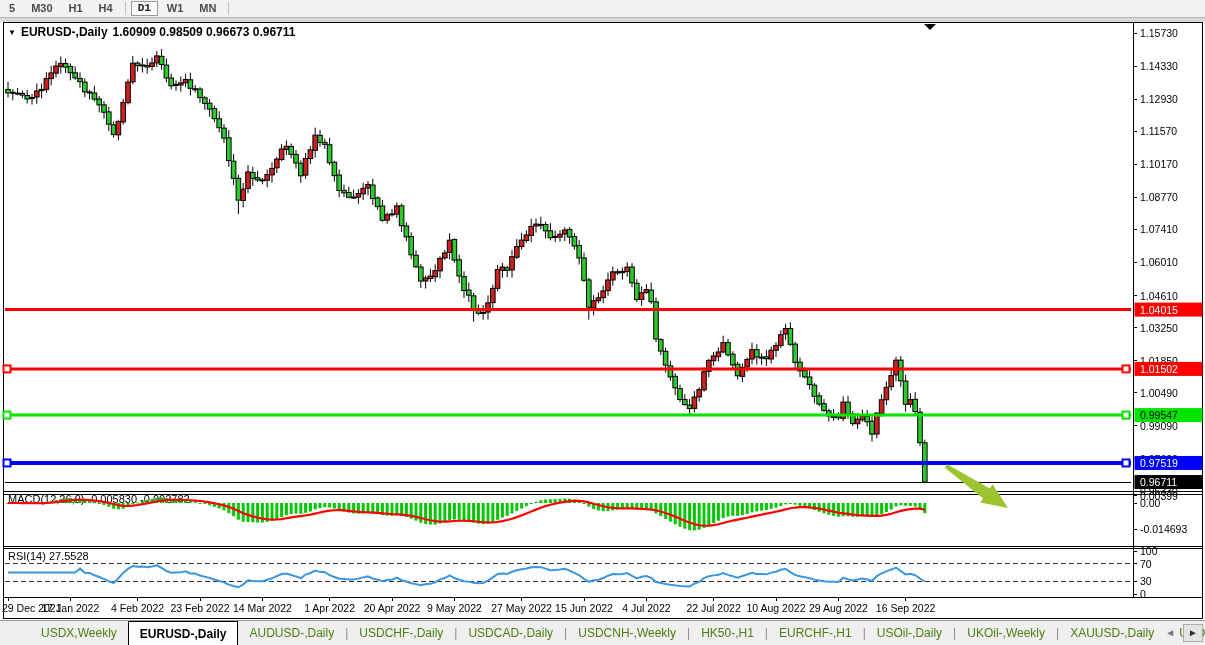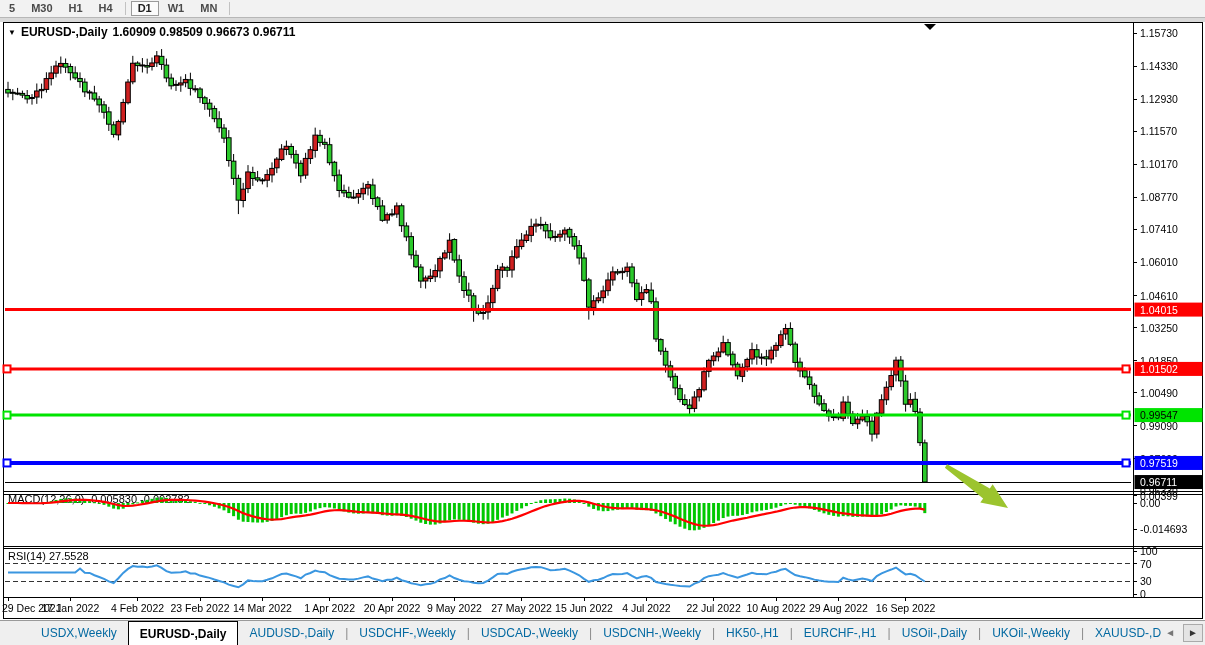--- a/index.html
+++ b/index.html
@@ -2,33 +2,33 @@
 <html><head>
 <meta charset="utf-8">
 <style>
   html,body{margin:0;padding:0;background:#fff;width:1205px;height:645px;overflow:hidden;
     font-family:"Liberation Sans","DejaVu Sans",sans-serif;-webkit-font-smoothing:none;}
   #app{position:relative;width:1205px;height:645px;background:#fff;}
   
   #toolbar{position:absolute;left:0;top:0;width:1205px;height:18px;background:#f2f2f2;
     border-bottom:1px solid #b7b7b7;display:flex;align-items:center;gap:2px;padding-left:2px;box-sizing:border-box;}
   .tfbtn{font-size:11px;font-weight:bold;color:#4a4a4a;padding:1px 7px;cursor:default;line-height:13px;}
-  .tfbtn.active{background:#fbfbfb;border:1px solid #9a9a9a;color:#222;padding:0 6px;}
+  .tfbtn.active{background:#fbfbfb;border:1px solid #9a9a9a;color:#222;padding:0 6px;font-family:Liberation Mono, monospace;}
   .tfsep{width:1px;height:13px;background:#c2c2c2;margin:0 3px;}
   #winstrip{position:absolute;left:0;top:18px;width:1205px;height:4px;background:#d9d9d9;}
   
   #chart-svg{position:absolute;left:0;top:0;}
   
   #chart-title{position:absolute;left:8px;top:25px;font-size:12px;font-weight:bold;color:#000;z-index:5;
     display:flex;align-items:center;gap:5px;white-space:nowrap;}
   #chart-title .tri{font-size:8px;position:relative;top:0px;}
   
   #tabs{position:absolute;left:0;top:620px;width:1205px;height:25px;background:#efefef;
     border-top:1px solid #9a9a9a;display:flex;align-items:stretch;box-sizing:border-box;padding-left:30px;font-size:12px;}
-  .tab{display:flex;align-items:center;padding:0 11px;color:#0369a1;white-space:nowrap;cursor:default;}
+  .tab{display:flex;align-items:center;padding:0 11px;color:#4d7c0f;white-space:nowrap;cursor:default;}
   .tab.active{background:#fff;border:1px solid #000;border-bottom:none;font-weight:bold;color:#000;margin-top:0px;}
   .tabsep{display:flex;align-items:center;color:#8a8a8a;}
   #tabscroll{position:absolute;right:2px;top:622px;display:flex;gap:4px;align-items:center;height:21px;}
   .scrollarrow{font-size:10px;color:#333;padding:2px 4px;background:#e4e4e4;border:1px solid #aaa;line-height:12px;}
 </style>
 </head>
 <body>
 <div id="app">
 
   <div id="toolbar">
@@ -774,23 +774,23 @@
     <span class="tri">▼</span>
     <span>EURUSD-,Daily</span>
     <span>1.60909 0.98509 0.96673 0.96711</span>
   </div>
 
   <div id="tabs">
       <div class="tab">USDX,Weekly</div>
       <div class="tab active">EURUSD-,Daily</div>
       <div class="tab">AUDUSD-,Daily</div>
       <div class="tabsep">|</div>
-      <div class="tab">USDCHF-,Weekly</div>
+      <div class="tab">USDCHF-,Daily</div>
       <div class="tabsep">|</div>
-      <div class="tab">USDCAD-,Weekly</div>
+      <div class="tab">USDCAD-,Daily</div>
       <div class="tabsep">|</div>
       <div class="tab">USDCNH-,Weekly</div>
       <div class="tabsep">|</div>
       <div class="tab">HK50-,H1</div>
       <div class="tabsep">|</div>
       <div class="tab">EURCHF-,H1</div>
       <div class="tabsep">|</div>
       <div class="tab">USOil-,Daily</div>
       <div class="tabsep">|</div>
       <div class="tab">UKOil-,Weekly</div>

